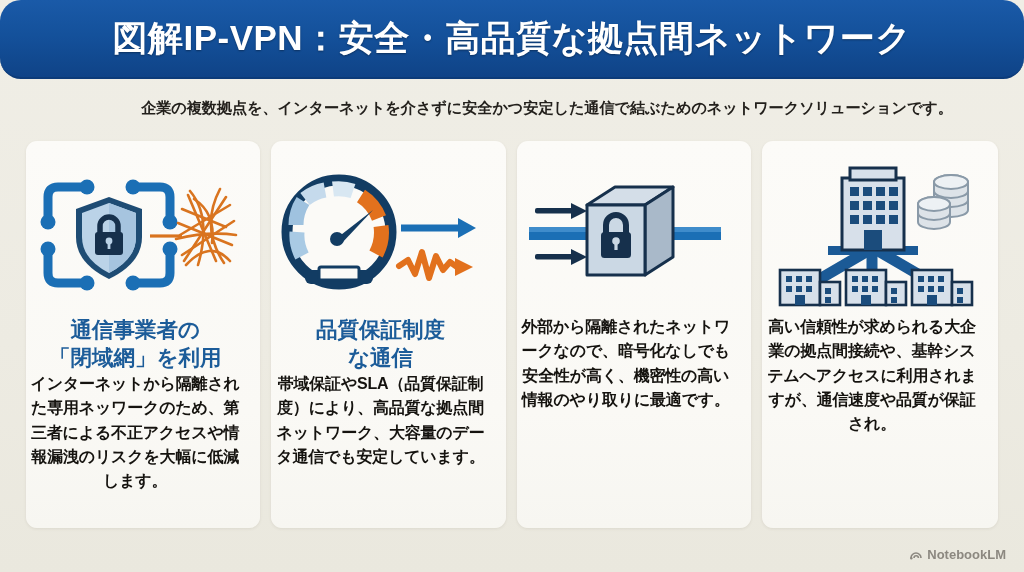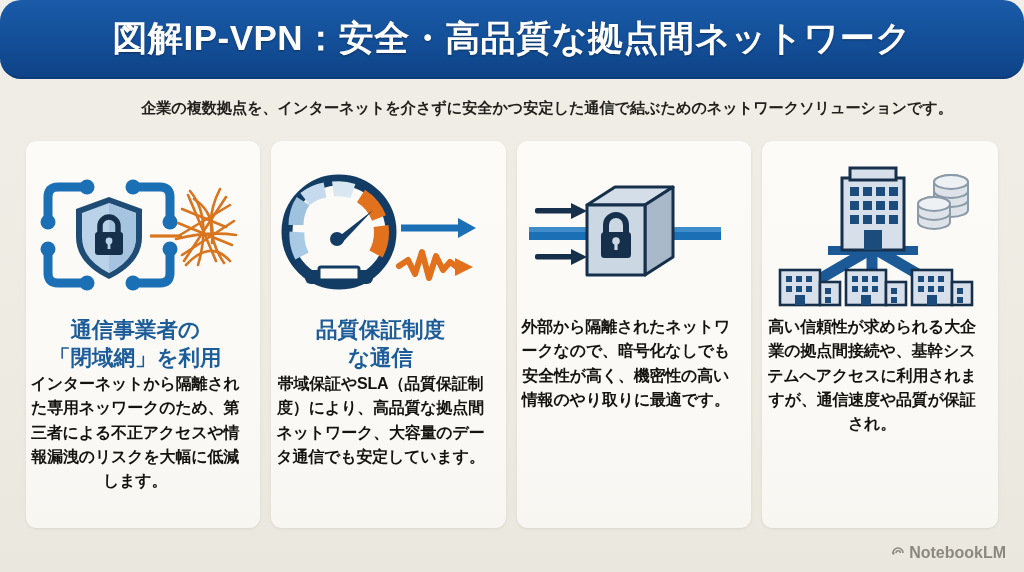--- a/index.html
+++ b/index.html
@@ -89,23 +89,23 @@
     width: 100%;
     letter-spacing: -0.2px;
   }
   .card:nth-child(3) .card-heading,
   .card:nth-child(4) .card-heading { margin-top: 2px; }
 
   
   .watermark {
     position: absolute;
     right: 18px; bottom: 10px;
-    display: flex; gap: 5px;
+    display: flex; align-items: center; gap: 5px;
     color: #8C8880;
-    font-size: 16px;
+    font-size: 13px;
     font-weight: bold;
   }
   .watermark svg { display: block; }
 </style>
 </head>
 <body>
 
 <div id="page">
 
   <div class="header-band">

